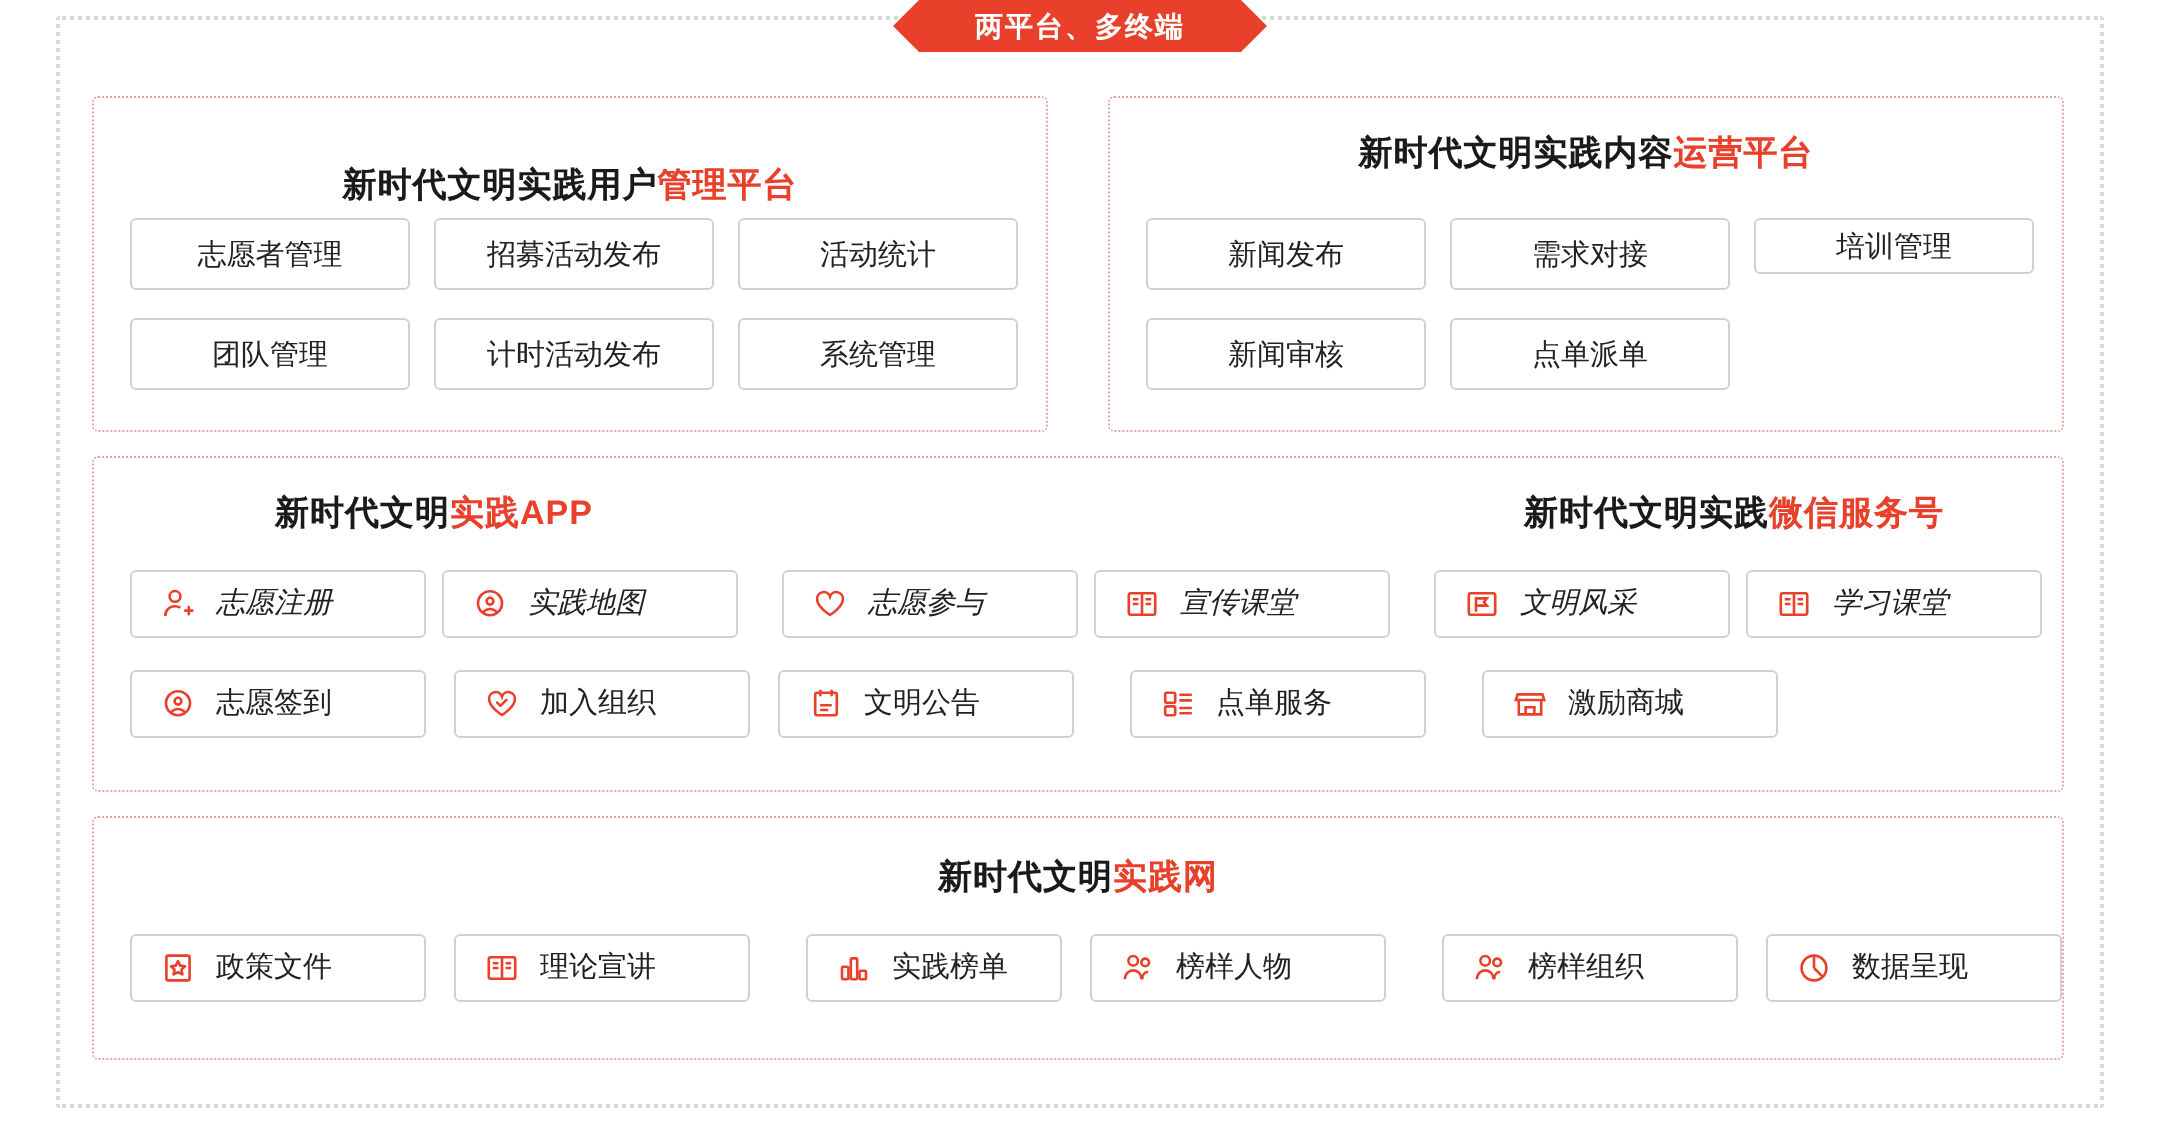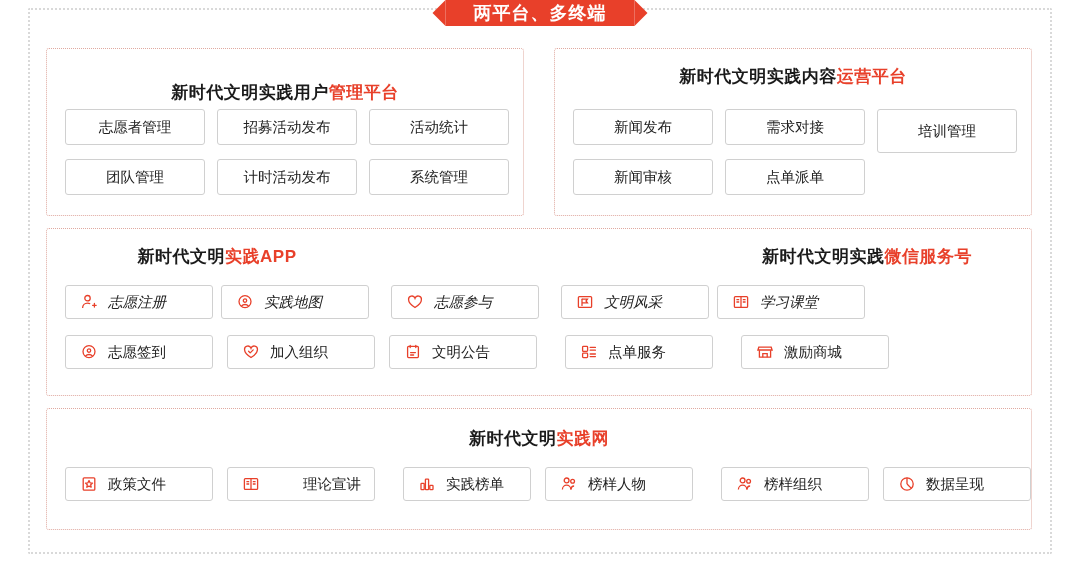--- a/index.html
+++ b/index.html
@@ -38,21 +38,21 @@
   .ribbon {
     position: absolute;
     left: 50%;
     top: 0px;
     transform: translateX(-50%);
     height: 26px;
     line-height: 26px;
     padding: 0 28px;
     background: #e8402a;
     color: #ffffff;
-    font-size: 18px;
+    font-size: 14px;
     font-weight: bold;
     letter-spacing: 1px;
     z-index: 5;
     white-space: nowrap;
   }
   .ribbon::before,
   .ribbon::after {
     content: "";
     position: absolute;
     top: 0;
@@ -161,21 +161,21 @@
     </div>
   </div>
 
   <div class="section" style="left:554px; top:48px; width:478px; height:168px;">
     <div class="section-title" style="margin-top:16px;">
       <span>新时代文明实践内容</span><span class="hl">运营平台</span>
     </div>
     <div style="position:absolute; left:18px; top:60px; display:flex; gap:12px;">
       <div class="chip" style="width:140px;height:36px;">新闻发布</div>
       <div class="chip" style="width:140px;height:36px;">需求对接</div>
-      <div class="chip" style="width:140px;height:44px;">培训管理</div>
+      <div class="chip" style="width:140px;height:28px;">培训管理</div>
     </div>
     <div style="position:absolute; left:18px; top:110px; display:flex; gap:12px;">
       <div class="chip" style="width:140px;height:36px;">新闻审核</div>
       <div class="chip" style="width:140px;height:36px;">点单派单</div>
     </div>
   </div>
 
   <div class="section" style="left:46px; top:228px; width:986px; height:168px;">
 
     <div class="section-title" style="position:absolute; left:10px; top:16px; width:320px;">
@@ -208,20 +208,30 @@
       </div>
 
       <div class="ichip" style="width:148px;height:34px;margin-left:14px;">
         <span class="ic">
           <svg width="18" height="18" viewBox="0 0 18 18" fill="none" stroke="#e8402a" stroke-width="1.3">
             <path d="M9 14.5S2.6 10.6 2.6 6.8A3.3 3.3 0 0 1 9 5.3a3.3 3.3 0 0 1 6.4 1.5c0 3.8-6.4 7.7-6.4 7.7z"></path>
           </svg>
         </span>
         <span class="lbl">志愿参与</span>
       </div>
+      <div class="ichip" style="width:148px;height:34px;">
+        <span class="ic">
+          <svg width="18" height="18" viewBox="0 0 18 18" fill="none" stroke="#e8402a" stroke-width="1.3">
+            <rect x="2.4" y="3.6" width="13.2" height="10.8" rx="1"></rect>
+            <path d="M9 3.6v10.8"></path>
+            <path d="M4.4 6.6h2.8M4.4 9h2.8M10.8 6.6h2.8M10.8 9h2.8"></path>
+          </svg>
+        </span>
+        <span class="lbl">宣传课堂</span>
+      </div>
 
       <div class="ichip" style="width:148px;height:34px;margin-left:14px;">
         <span class="ic">
           <svg width="18" height="18" viewBox="0 0 18 18" fill="none" stroke="#e8402a" stroke-width="1.3">
             <rect x="2.4" y="3.6" width="13.2" height="10.8" rx="1"></rect>
             <path d="M6 6.2v6.2" stroke-linecap="round"></path>
             <path d="M6 6.2h5.4l-1.4 1.8 1.4 1.8H6"></path>
           </svg>
         </span>
         <span class="lbl">文明风采</span>
@@ -300,21 +310,21 @@
     <div style="position:absolute; left:18px; top:58px; display:flex; gap:14px;">
       <div class="ichip" style="width:148px;height:34px;">
         <span class="ic">
           <svg width="18" height="18" viewBox="0 0 18 18" fill="none" stroke="#e8402a" stroke-width="1.3">
             <rect x="3.2" y="2.8" width="11.6" height="12.4" rx="1"></rect>
             <path d="M9 5.6l1.1 2.2 2.4.3-1.8 1.7.5 2.4L9 11.1l-2.2 1.1.5-2.4-1.8-1.7 2.4-.3z" stroke-linejoin="round"></path>
           </svg>
         </span>
         <span class="lbl">政策文件</span>
       </div>
-      <div class="ichip" style="width:148px;height:34px;gap:33px;">
+      <div class="ichip" style="width:148px;height:34px;">
         <span class="ic">
           <svg width="18" height="18" viewBox="0 0 18 18" fill="none" stroke="#e8402a" stroke-width="1.3">
             <rect x="2.4" y="3.6" width="13.2" height="10.8" rx="1"></rect>
             <path d="M9 3.6v10.8"></path>
             <path d="M4.4 6.6h2.8M4.4 9h2.8M10.8 6.6h2.8M10.8 9h2.8"></path>
           </svg>
         </span>
         <span class="lbl">理论宣讲</span>
       </div>
       <div class="ichip" style="width:128px;height:34px;margin-left:14px;">

